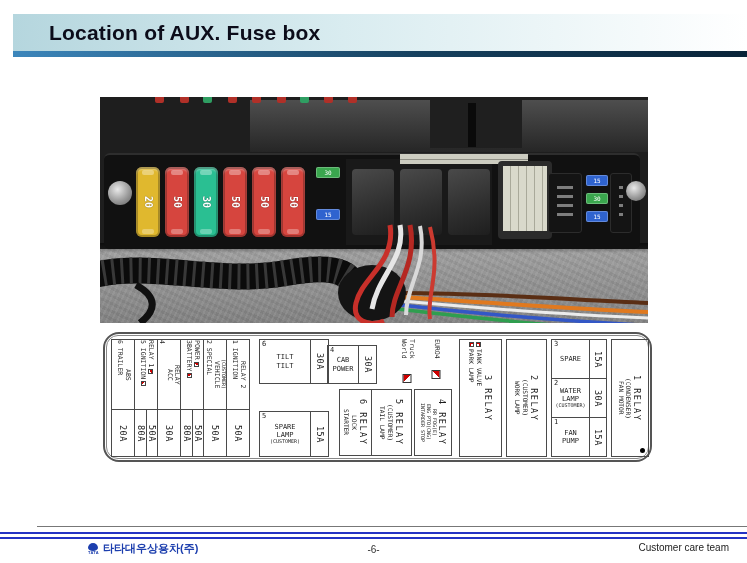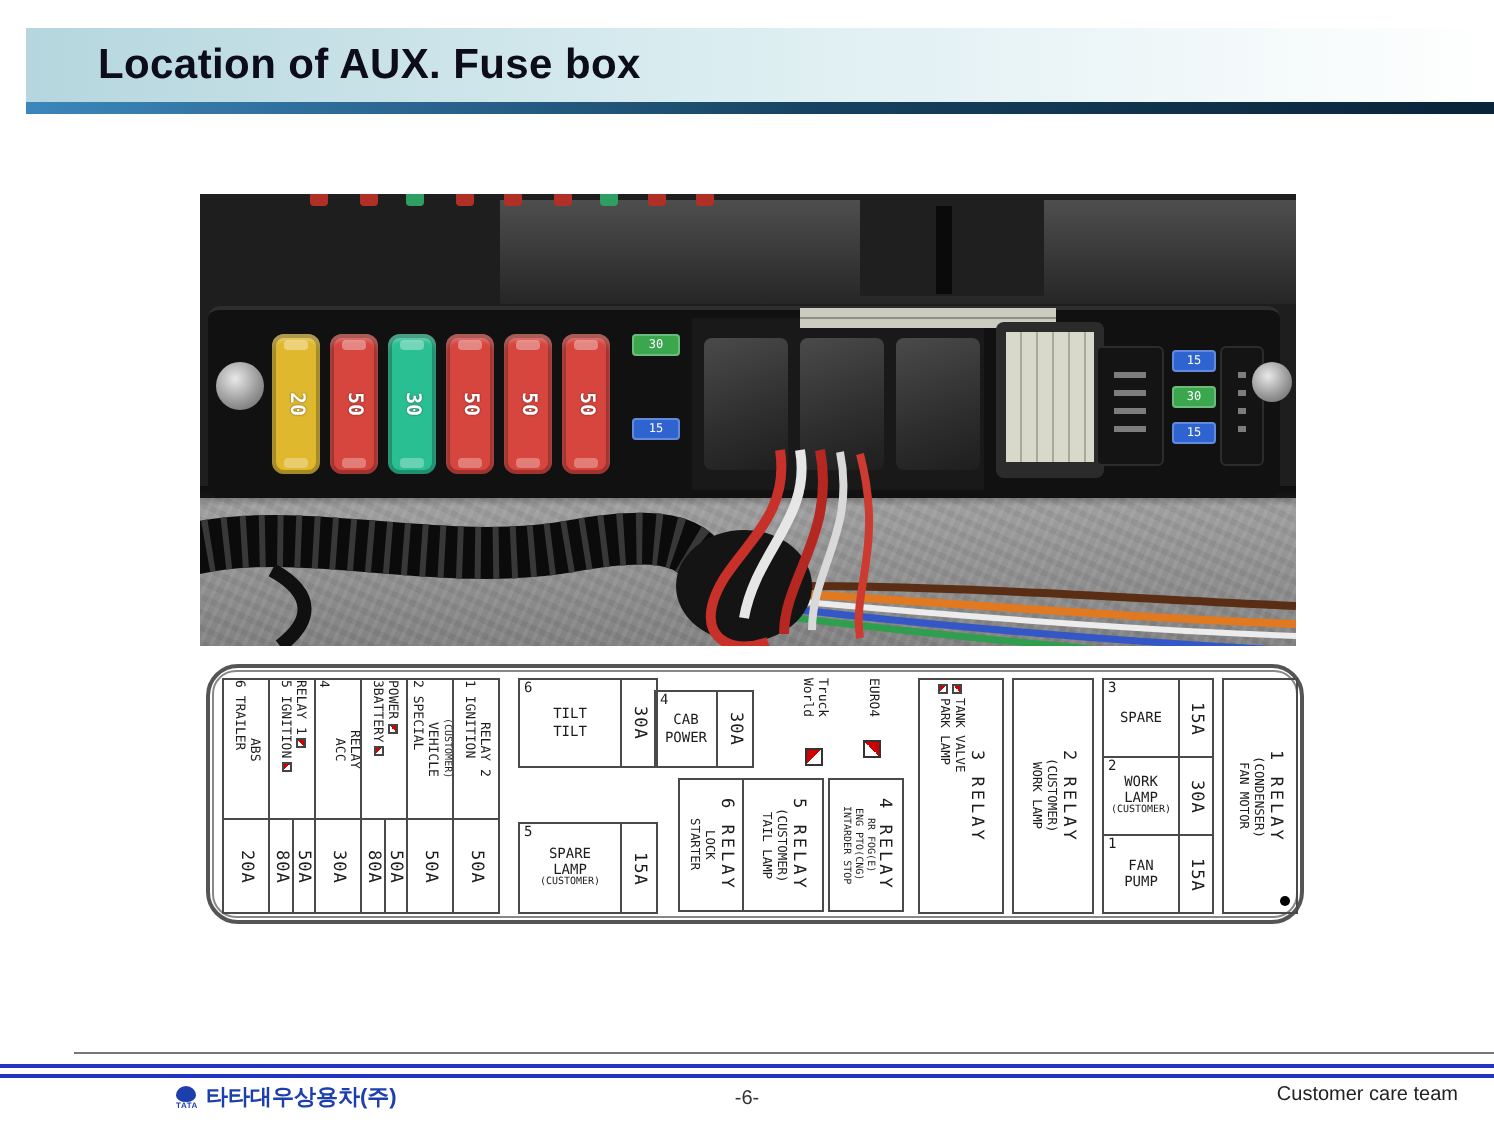--- a/index.html
+++ b/index.html
@@ -356,21 +356,21 @@
             <span class="hnum">3</span>
             <div>SPARE</div>
           </div>
           <div class="hamp" style="width:16px">
               <div class="vt amp-t">15A</div>
             </div>
         </div>
         <div class="rrow" style="top:39px">
           <div class="hlab">
             <span class="hnum">2</span>
-            <div>WORK</div>
+            <div>WATER</div>
             <div>LAMP</div>
             <div class="cust">(CUSTOMER)</div>
           </div>
           <div class="hamp" style="width:16px">
               <div class="vt amp-t">30A</div>
             </div>
         </div>
         <div class="rrow" style="top:78px">
           <div class="hlab">
             <span class="hnum">1</span>

